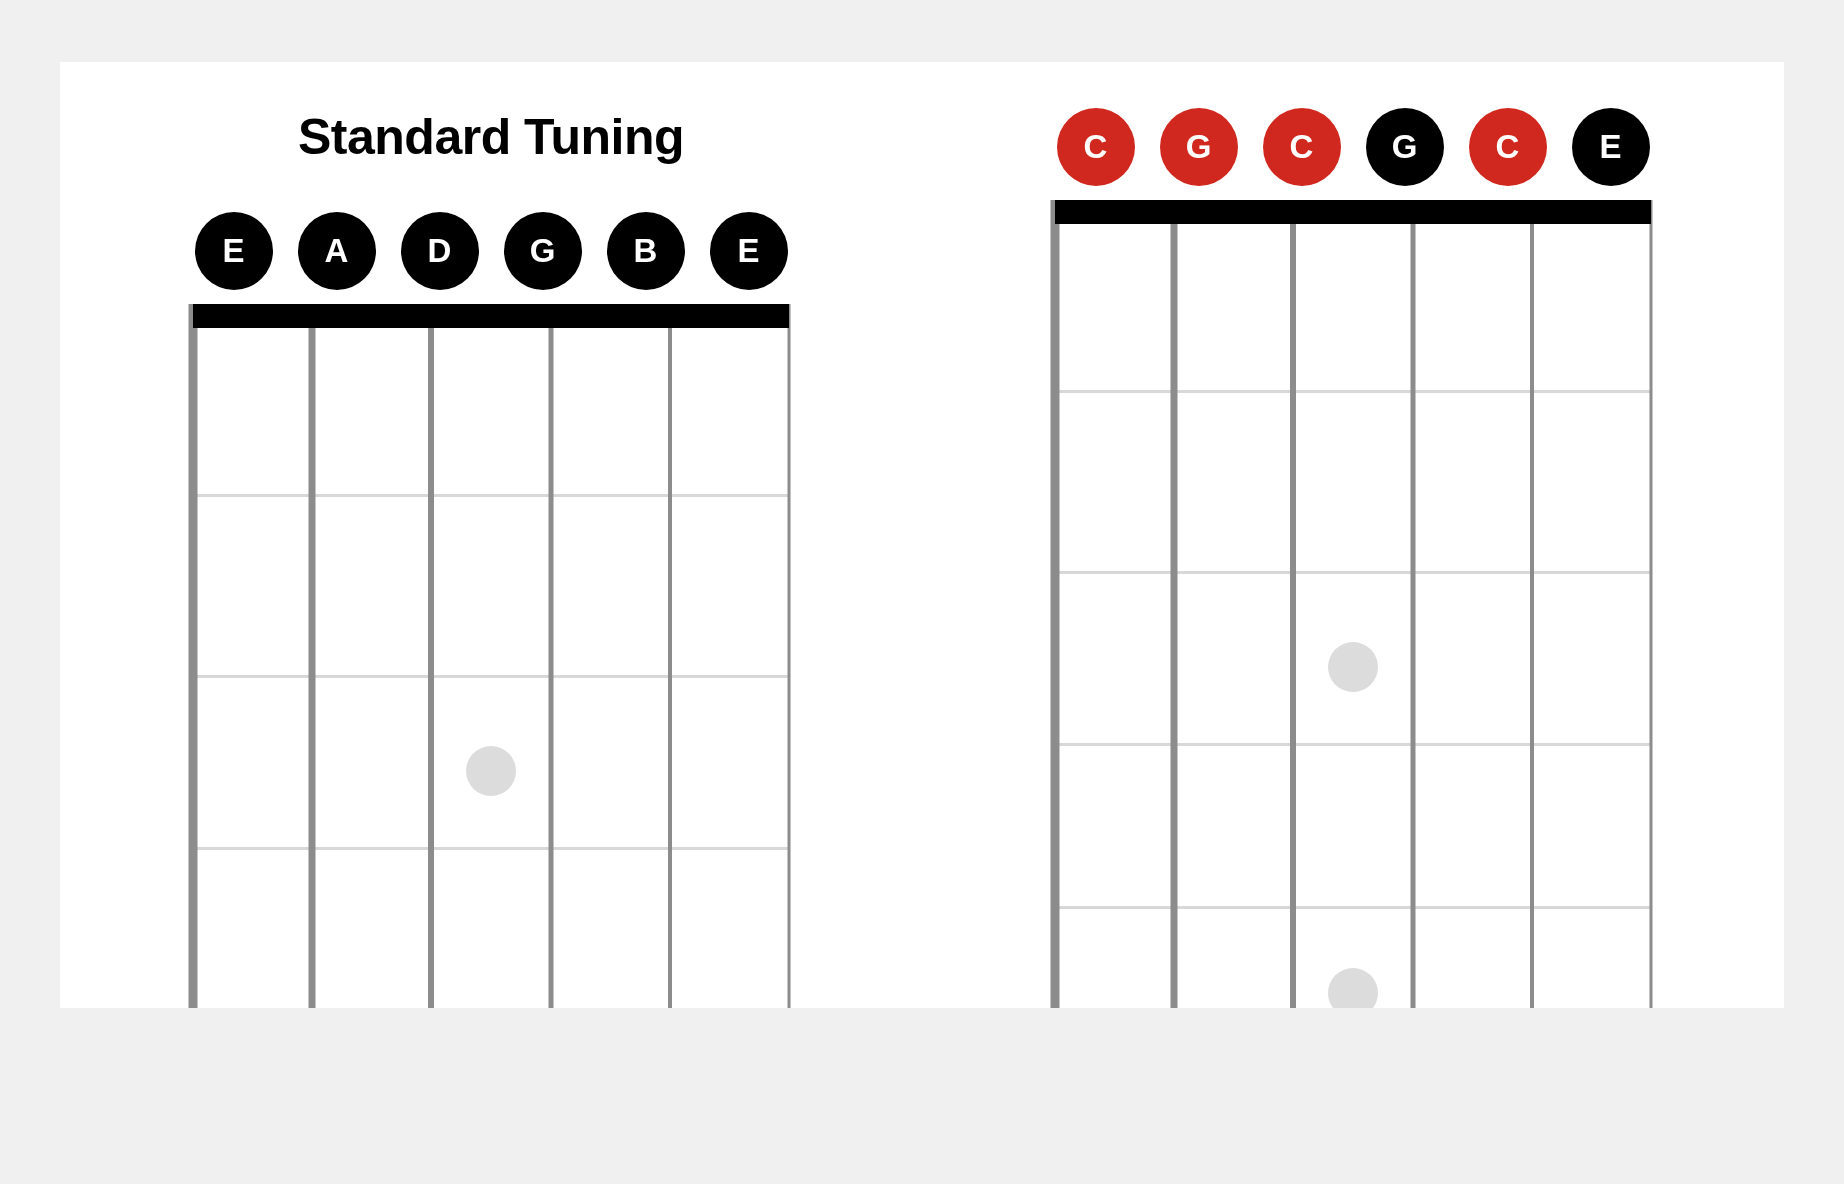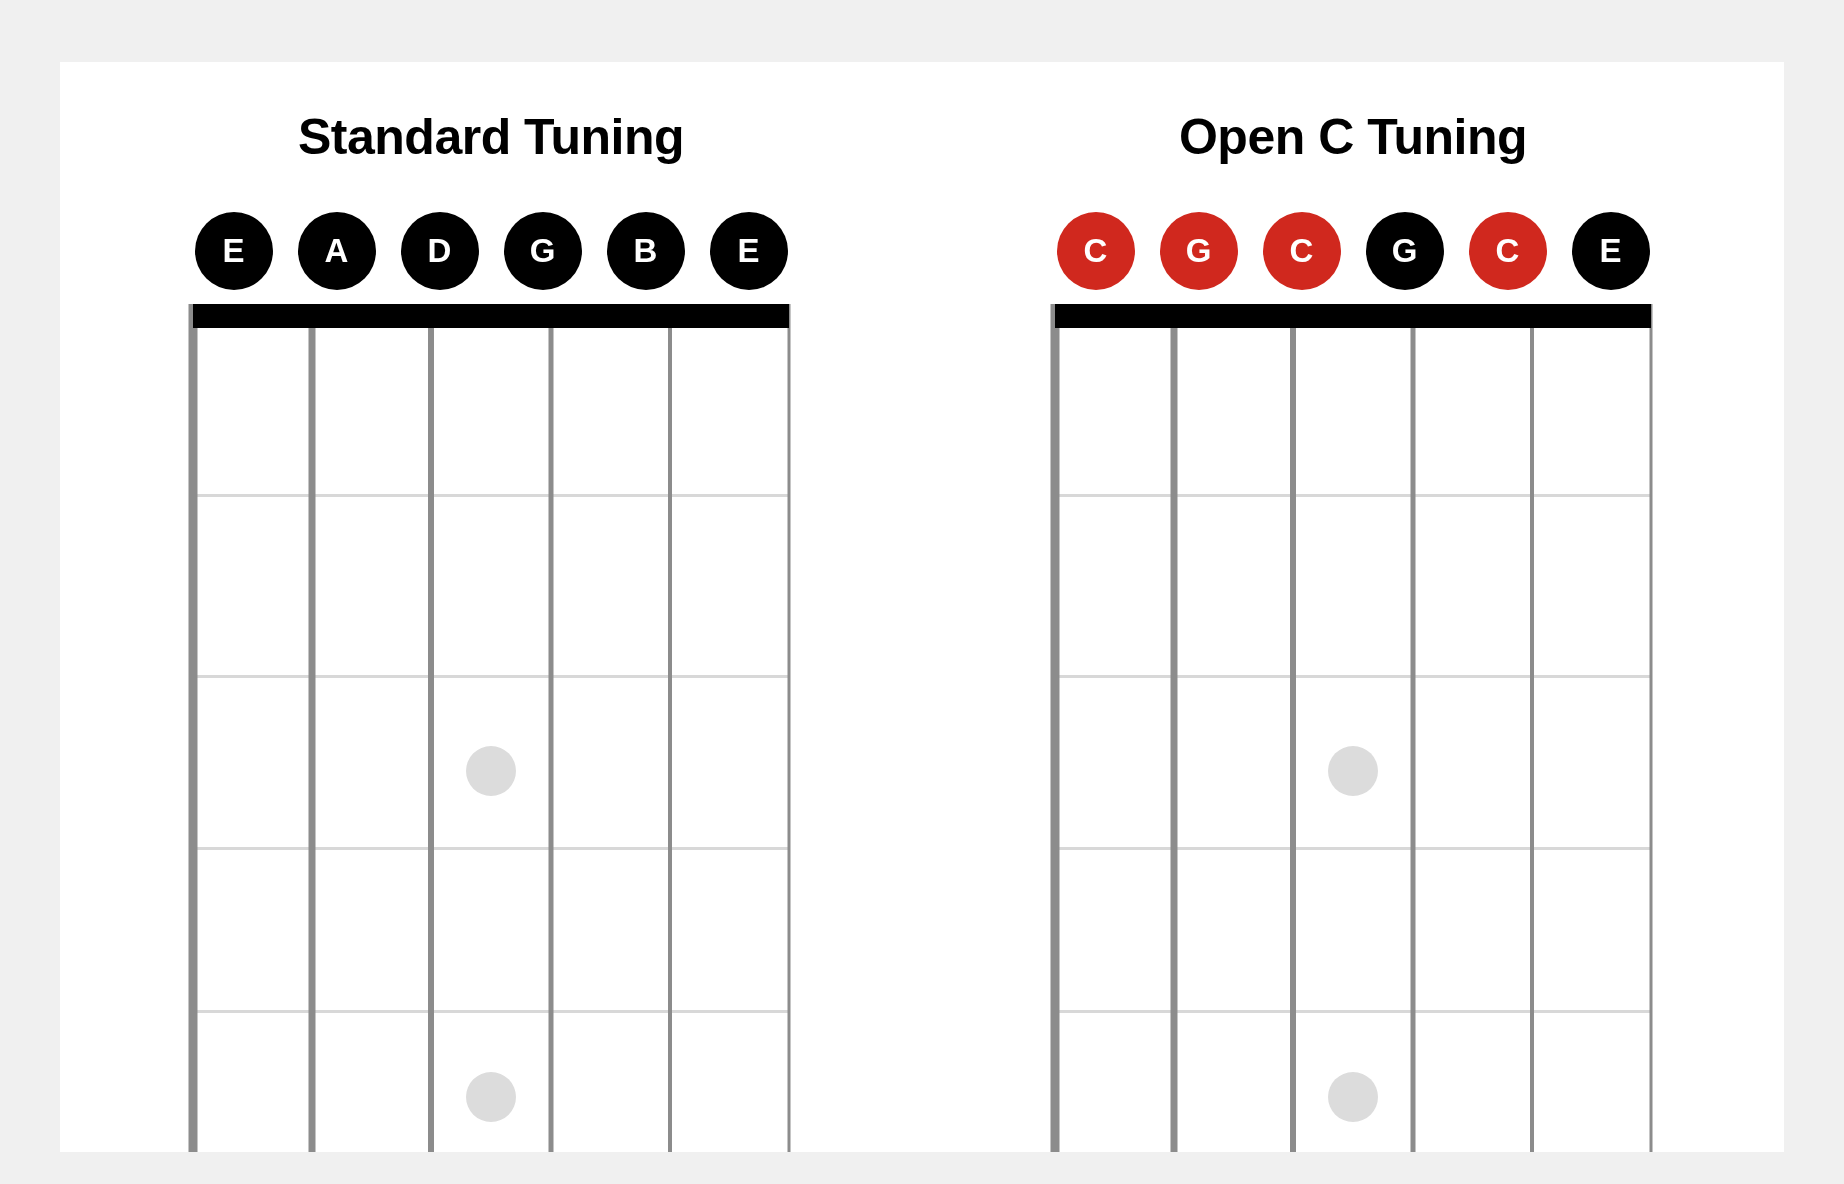--- a/index.html
+++ b/index.html
@@ -9,21 +9,21 @@
     width: 1844px;
     height: 1184px;
     background: #f0f0f0;
     font-family: "Helvetica Neue", "Arial Black", Arial, sans-serif;
   }
   .card {
     position: absolute;
     left: 60px;
     top: 62px;
     width: 1724px;
-    height: 1090px;
+    height: 946px;
     background: #ffffff;
     overflow: hidden;
   }
   .panels {
     display: flex;
     width: 100%;
     height: 100%;
   }
   .panel {
     flex: 1 1 50%;
@@ -152,21 +152,20 @@
           <div class="string s5"></div>
           <div class="string s6"></div>
         </div>
         <div class="nut"></div>
       <div class="inlay" style="top: 467px; background: rgb(220, 220, 220);"></div>
           <div class="inlay" style="top: 793px; background: rgb(220, 220, 220);"></div>
         </div>
     </div>
 
     <div class="panel">
-      <h2 class="title">Open C Tuning</h2>
       <div class="notes-row">
         <div class="note" style="background: rgb(208, 40, 30);">C</div>
         <div class="note" style="background: rgb(208, 40, 30);">G</div>
         <div class="note" style="background: rgb(208, 40, 30);">C</div>
         <div class="note" style="background: rgb(0, 0, 0);">G</div>
         <div class="note" style="background: rgb(208, 40, 30);">C</div>
         <div class="note" style="background: rgb(0, 0, 0);">E</div>
       </div>
       <div class="fretboard">
         <div class="frets">

